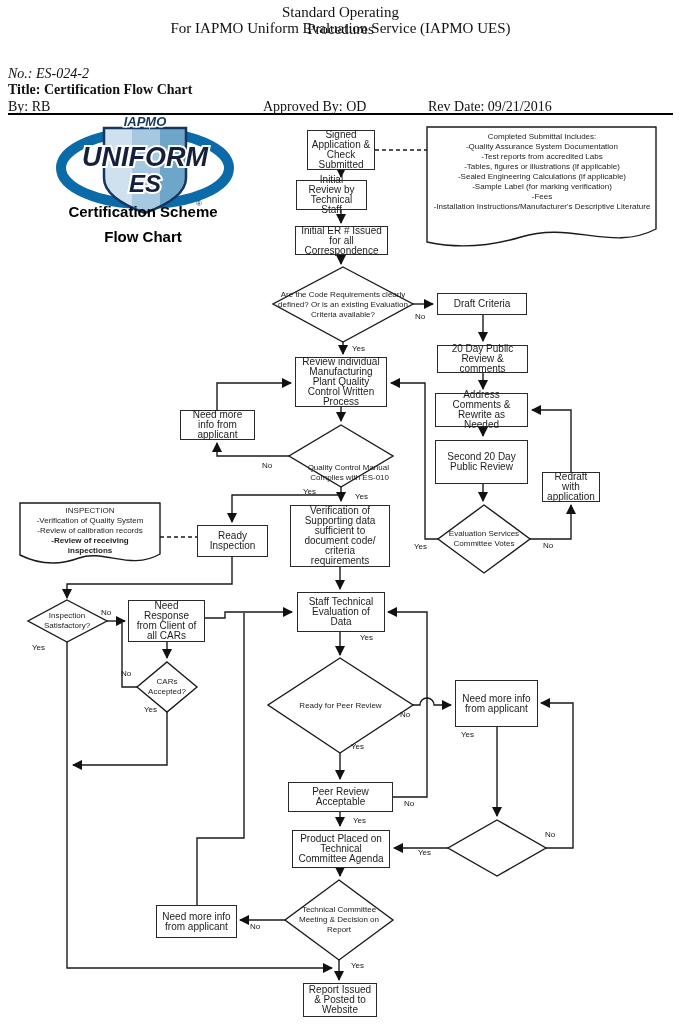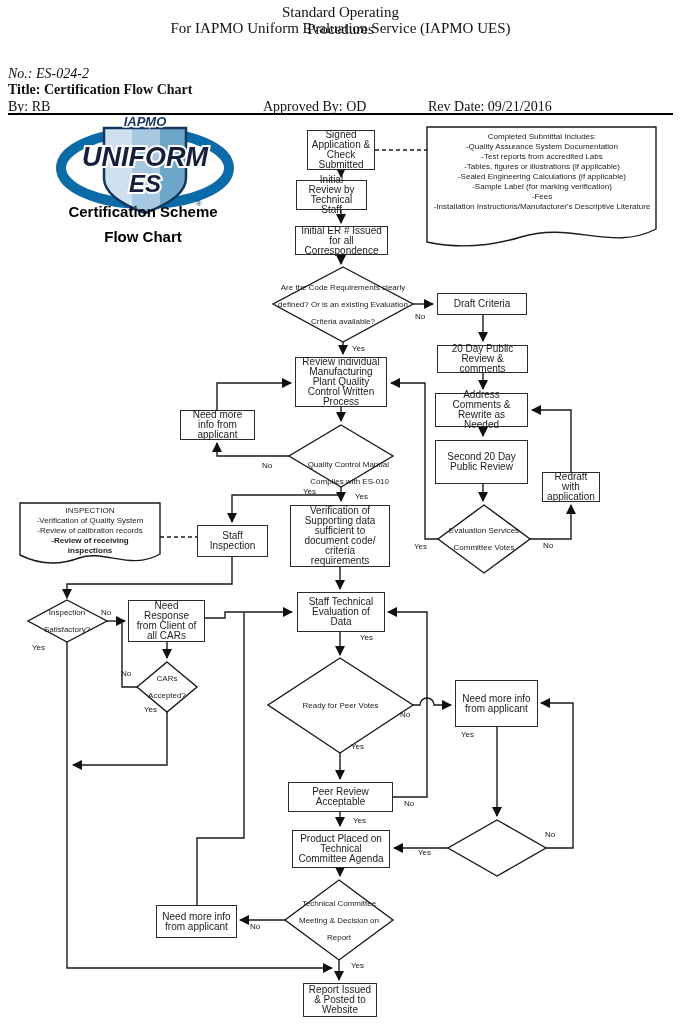--- a/index.html
+++ b/index.html
@@ -9,21 +9,21 @@
   
   .hline{font-family:"Liberation Serif",serif;font-size:15px;color:#111;width:100%;text-align:center;}
   .hleft{font-family:"Liberation Serif",serif;font-size:14px;color:#111;white-space:nowrap;}
   .bold{font-weight:bold;}
   .rule{background:#000;height:2px;}
   
   .box{position:absolute;box-sizing:border-box;background:#fff;border:1.5px solid #2a2a2a;
        display:flex;align-items:center;justify-content:center;text-align:center;
        font-size:10px;line-height:10px;color:#1c1c1c;padding:1px 3px;}
   .dtext{position:absolute;display:flex;align-items:center;justify-content:center;text-align:center;
-         font-size:8px;line-height:17px;color:#1c1c1c;pointer-events:none;}
+         font-size:8px;line-height:10px;color:#1c1c1c;pointer-events:none;}
   .doctext{position:absolute;font-size:8px;line-height:10px;color:#1c1c1c;text-align:center;}
   .narrow{max-width:95px;margin:0 auto;font-weight:bold;}
   .lbl{position:absolute;font-size:8px;line-height:9px;color:#161616;}
   svg{position:absolute;left:0;top:0;}
   .logo-cap{position:absolute;font-weight:bold;font-size:15px;color:#000;text-align:center;width:210px;}
 </style>
 </head>
 <body>
 
 <div class="page">
@@ -123,35 +123,35 @@
   <div class="box" style="left:296px;top:180px;width:71px;height:30px;padding:0 8px;">Initial Review by Technical Staff</div>
   <div class="box" style="left:295px;top:226px;width:93px;height:29px;">Initial ER # Issued for all Correspondence</div>
   <div class="box" style="left:437px;top:293px;width:90px;height:22px;">Draft Criteria</div>
   <div class="box" style="left:437px;top:345px;width:91px;height:28px;padding:0 7px;">20 Day Public Review &amp; comments</div>
   <div class="box" style="left:435px;top:393px;width:93px;height:34px;padding:0 6px;">Address Comments &amp; Rewrite as Needed</div>
   <div class="box" style="left:435px;top:440px;width:93px;height:44px;padding:0 10px;">Second 20 Day Public Review</div>
   <div class="box" style="left:542px;top:472px;width:58px;height:30px;">Redraft with application</div>
   <div class="box" style="left:295px;top:357px;width:92px;height:50px;">Review individual Manufacturing Plant Quality Control Written Process</div>
   <div class="box" style="left:180px;top:410px;width:75px;height:30px;">Need more info from applicant</div>
   <div class="box" style="left:290px;top:505px;width:100px;height:62px;padding:0 7px;">Verification of Supporting data sufficient to document code/ criteria requirements</div>
-  <div class="box" style="left:197px;top:525px;width:71px;height:32px;padding:0 14px;">Staff Inspection</div>
+  <div class="box" style="left:197px;top:525px;width:71px;height:32px;padding:0 14px;">Ready Inspection</div>
   <div class="box" style="left:297px;top:592px;width:88px;height:40px;">Staff Technical Evaluation of Data</div>
   <div class="box" style="left:128px;top:600px;width:77px;height:42px;padding:0 6px;">Need Response from Client of all CARs</div>
   <div class="box" style="left:455px;top:680px;width:83px;height:47px;">Need more info from applicant</div>
   <div class="box" style="left:288px;top:782px;width:105px;height:30px;padding:0 12px;">Peer Review Acceptable</div>
   <div class="box" style="left:292px;top:830px;width:98px;height:38px;">Product Placed on Technical Committee Agenda</div>
   <div class="box" style="left:156px;top:905px;width:81px;height:33px;">Need more info from applicant</div>
   <div class="box" style="left:303px;top:983px;width:74px;height:34px;">Report Issued &amp; Posted to Website</div>
 
   <div class="dtext" style="left:277px;top:267px;width:132px;height:75px;">Are the Code Requirements clearly defined? Or is an existing Evaluation Criteria available?</div>
   <div class="dtext" style="left:438px;top:505px;width:92px;height:68px;">Evaluation Services Committee Votes</div>
   <div class="dtext" style="left:293px;top:442px;width:96px;height:62px;text-align:right;">Quality Control Manual Complies with ES-010</div>
   <div class="dtext" style="left:25px;top:600px;width:84px;height:42px;">Inspection Satisfactory?</div>
   <div class="dtext" style="left:137px;top:662px;width:60px;height:50px;">CARs Accepted?</div>
-  <div class="dtext" style="left:268px;top:658px;width:145px;height:95px;">Ready for Peer Votes</div>
+  <div class="dtext" style="left:268px;top:658px;width:145px;height:95px;">Ready for Peer Review</div>
   <div class="dtext" style="left:295px;top:880px;width:88px;height:80px;">Technical Committee Meeting &amp; Decision on Report</div>
 
   <div class="doctext" style="left:432px;top:132px;width:220px;">
     <div>Completed Submittal Includes:</div>
     <div>-Quality Assurance System Documentation</div>
     <div>-Test reports from accredited Labs</div>
     <div>-Tables, figures or illustrations (if applicable)</div>
     <div>-Sealed Engineering Calculations (if applicable)</div>
     <div>-Sample Label (for marking verification)</div>
     <div>-Fees</div>

